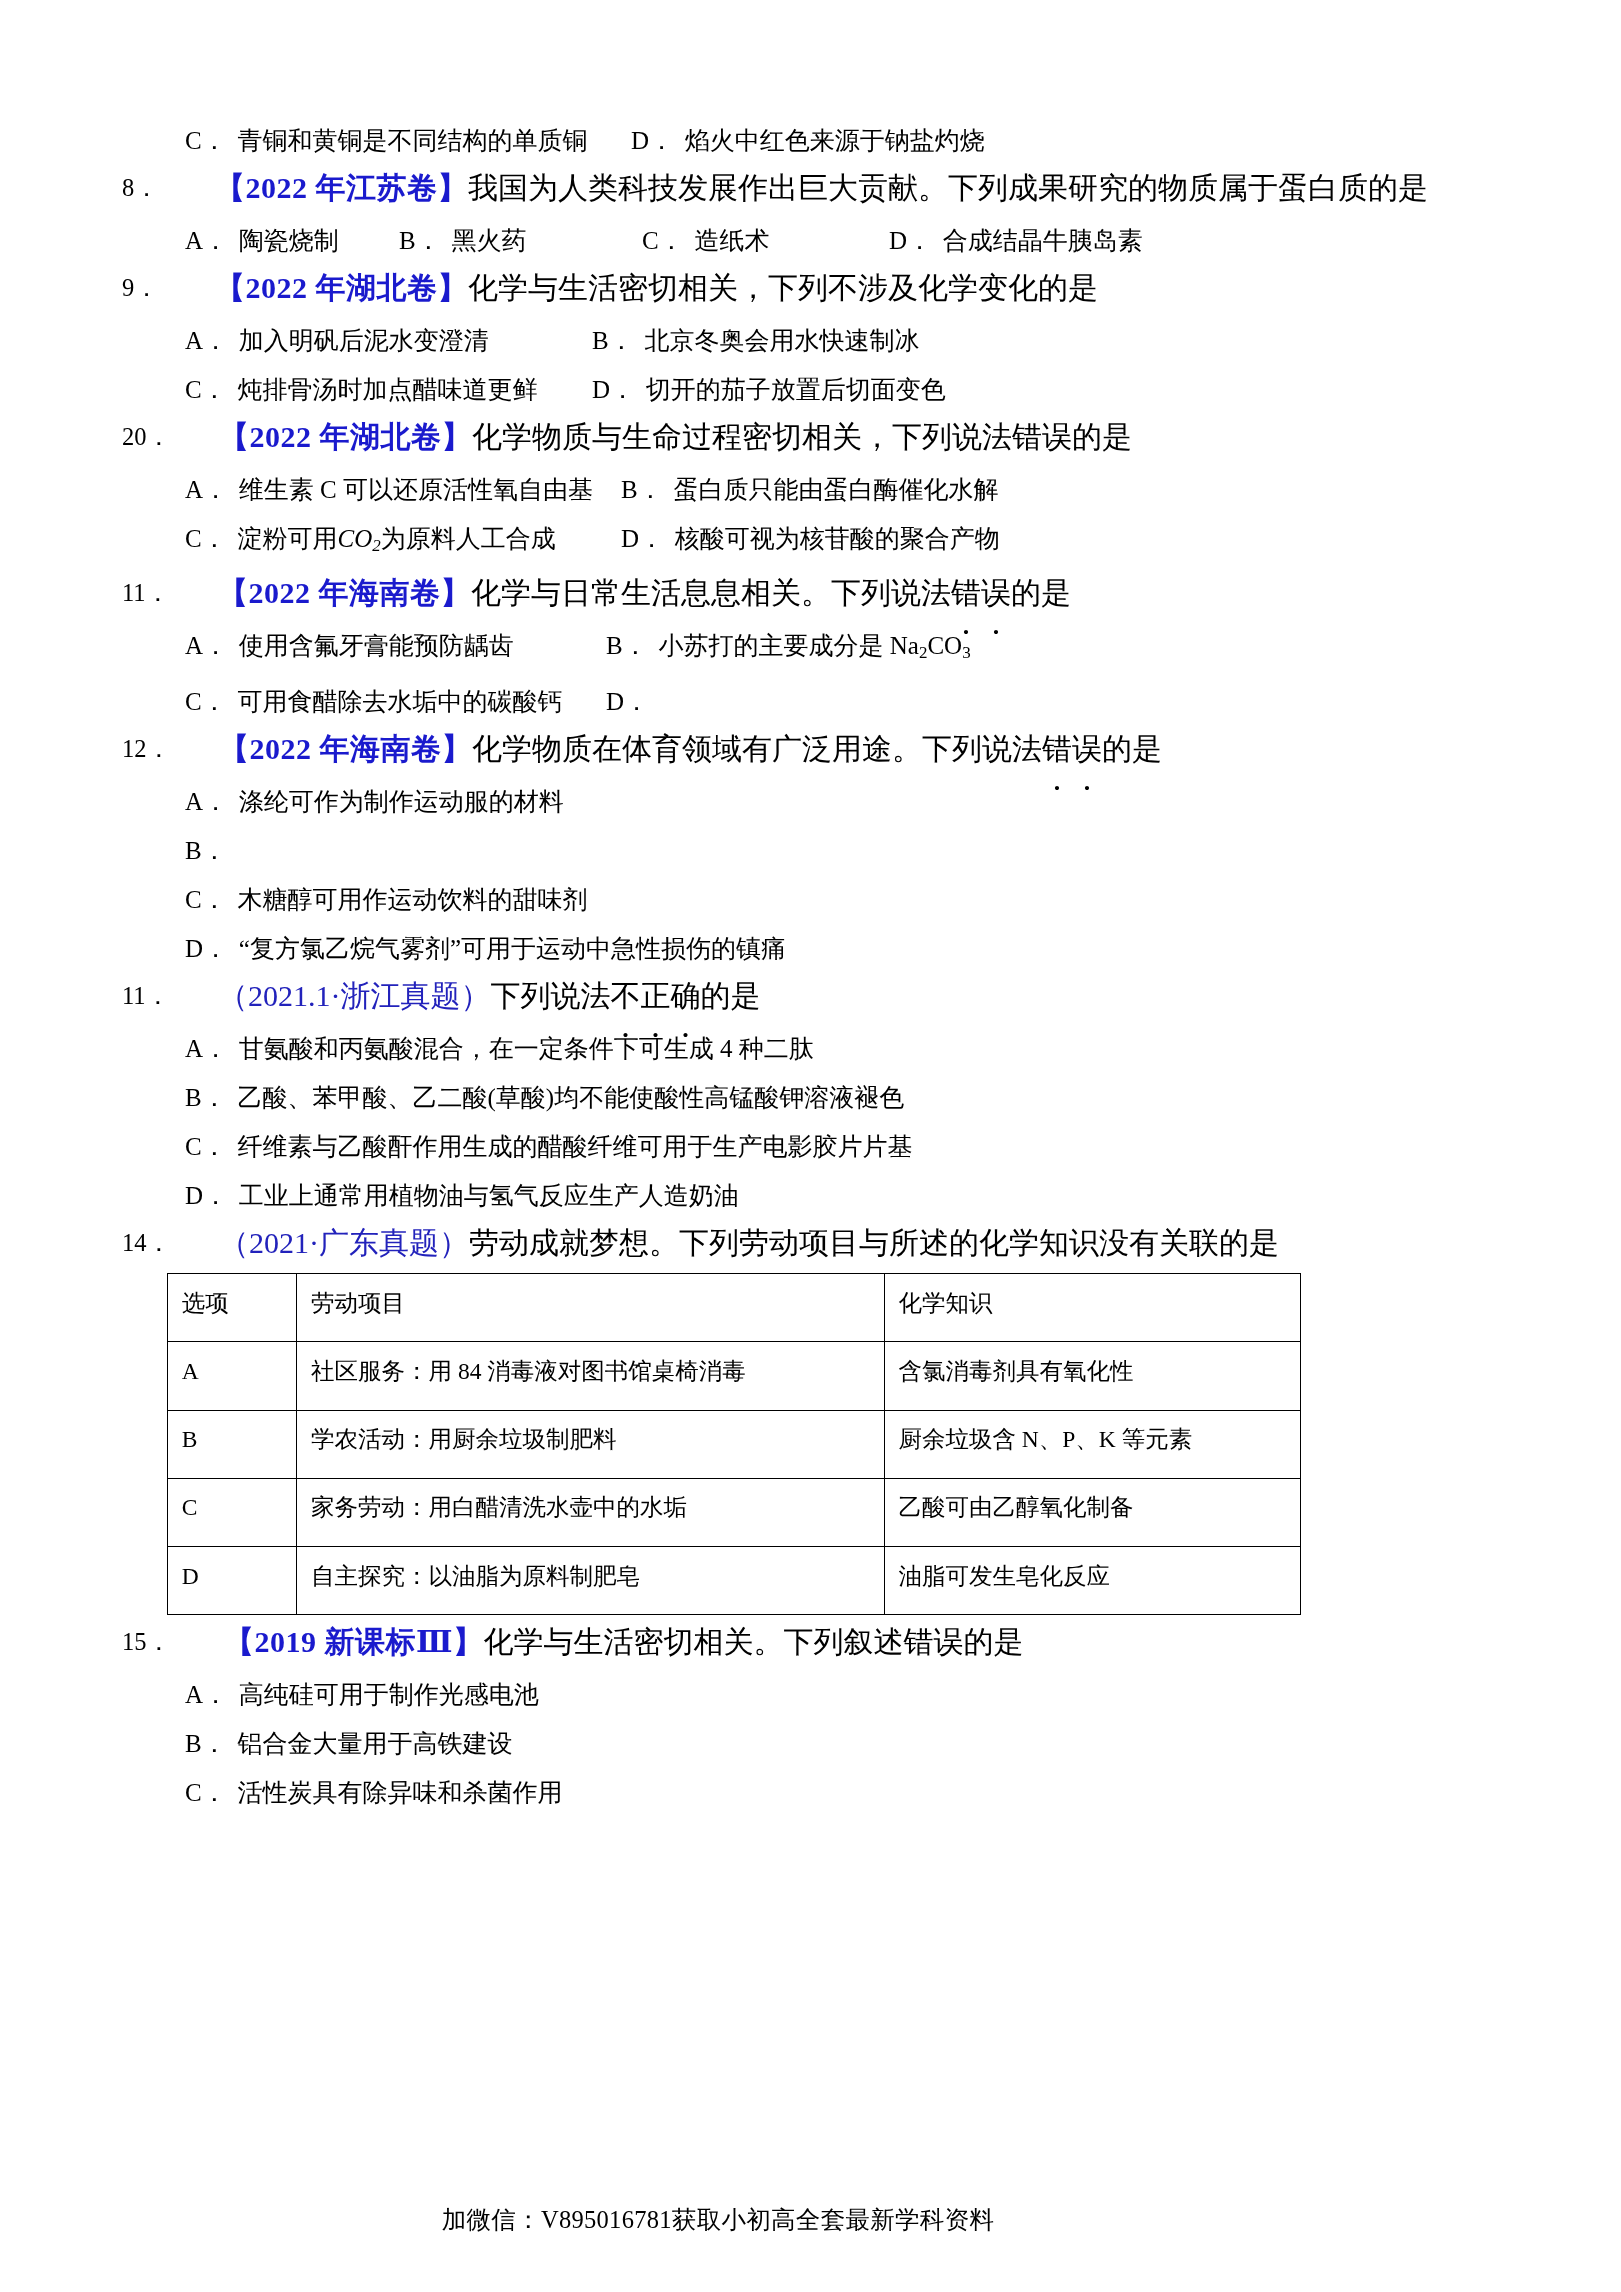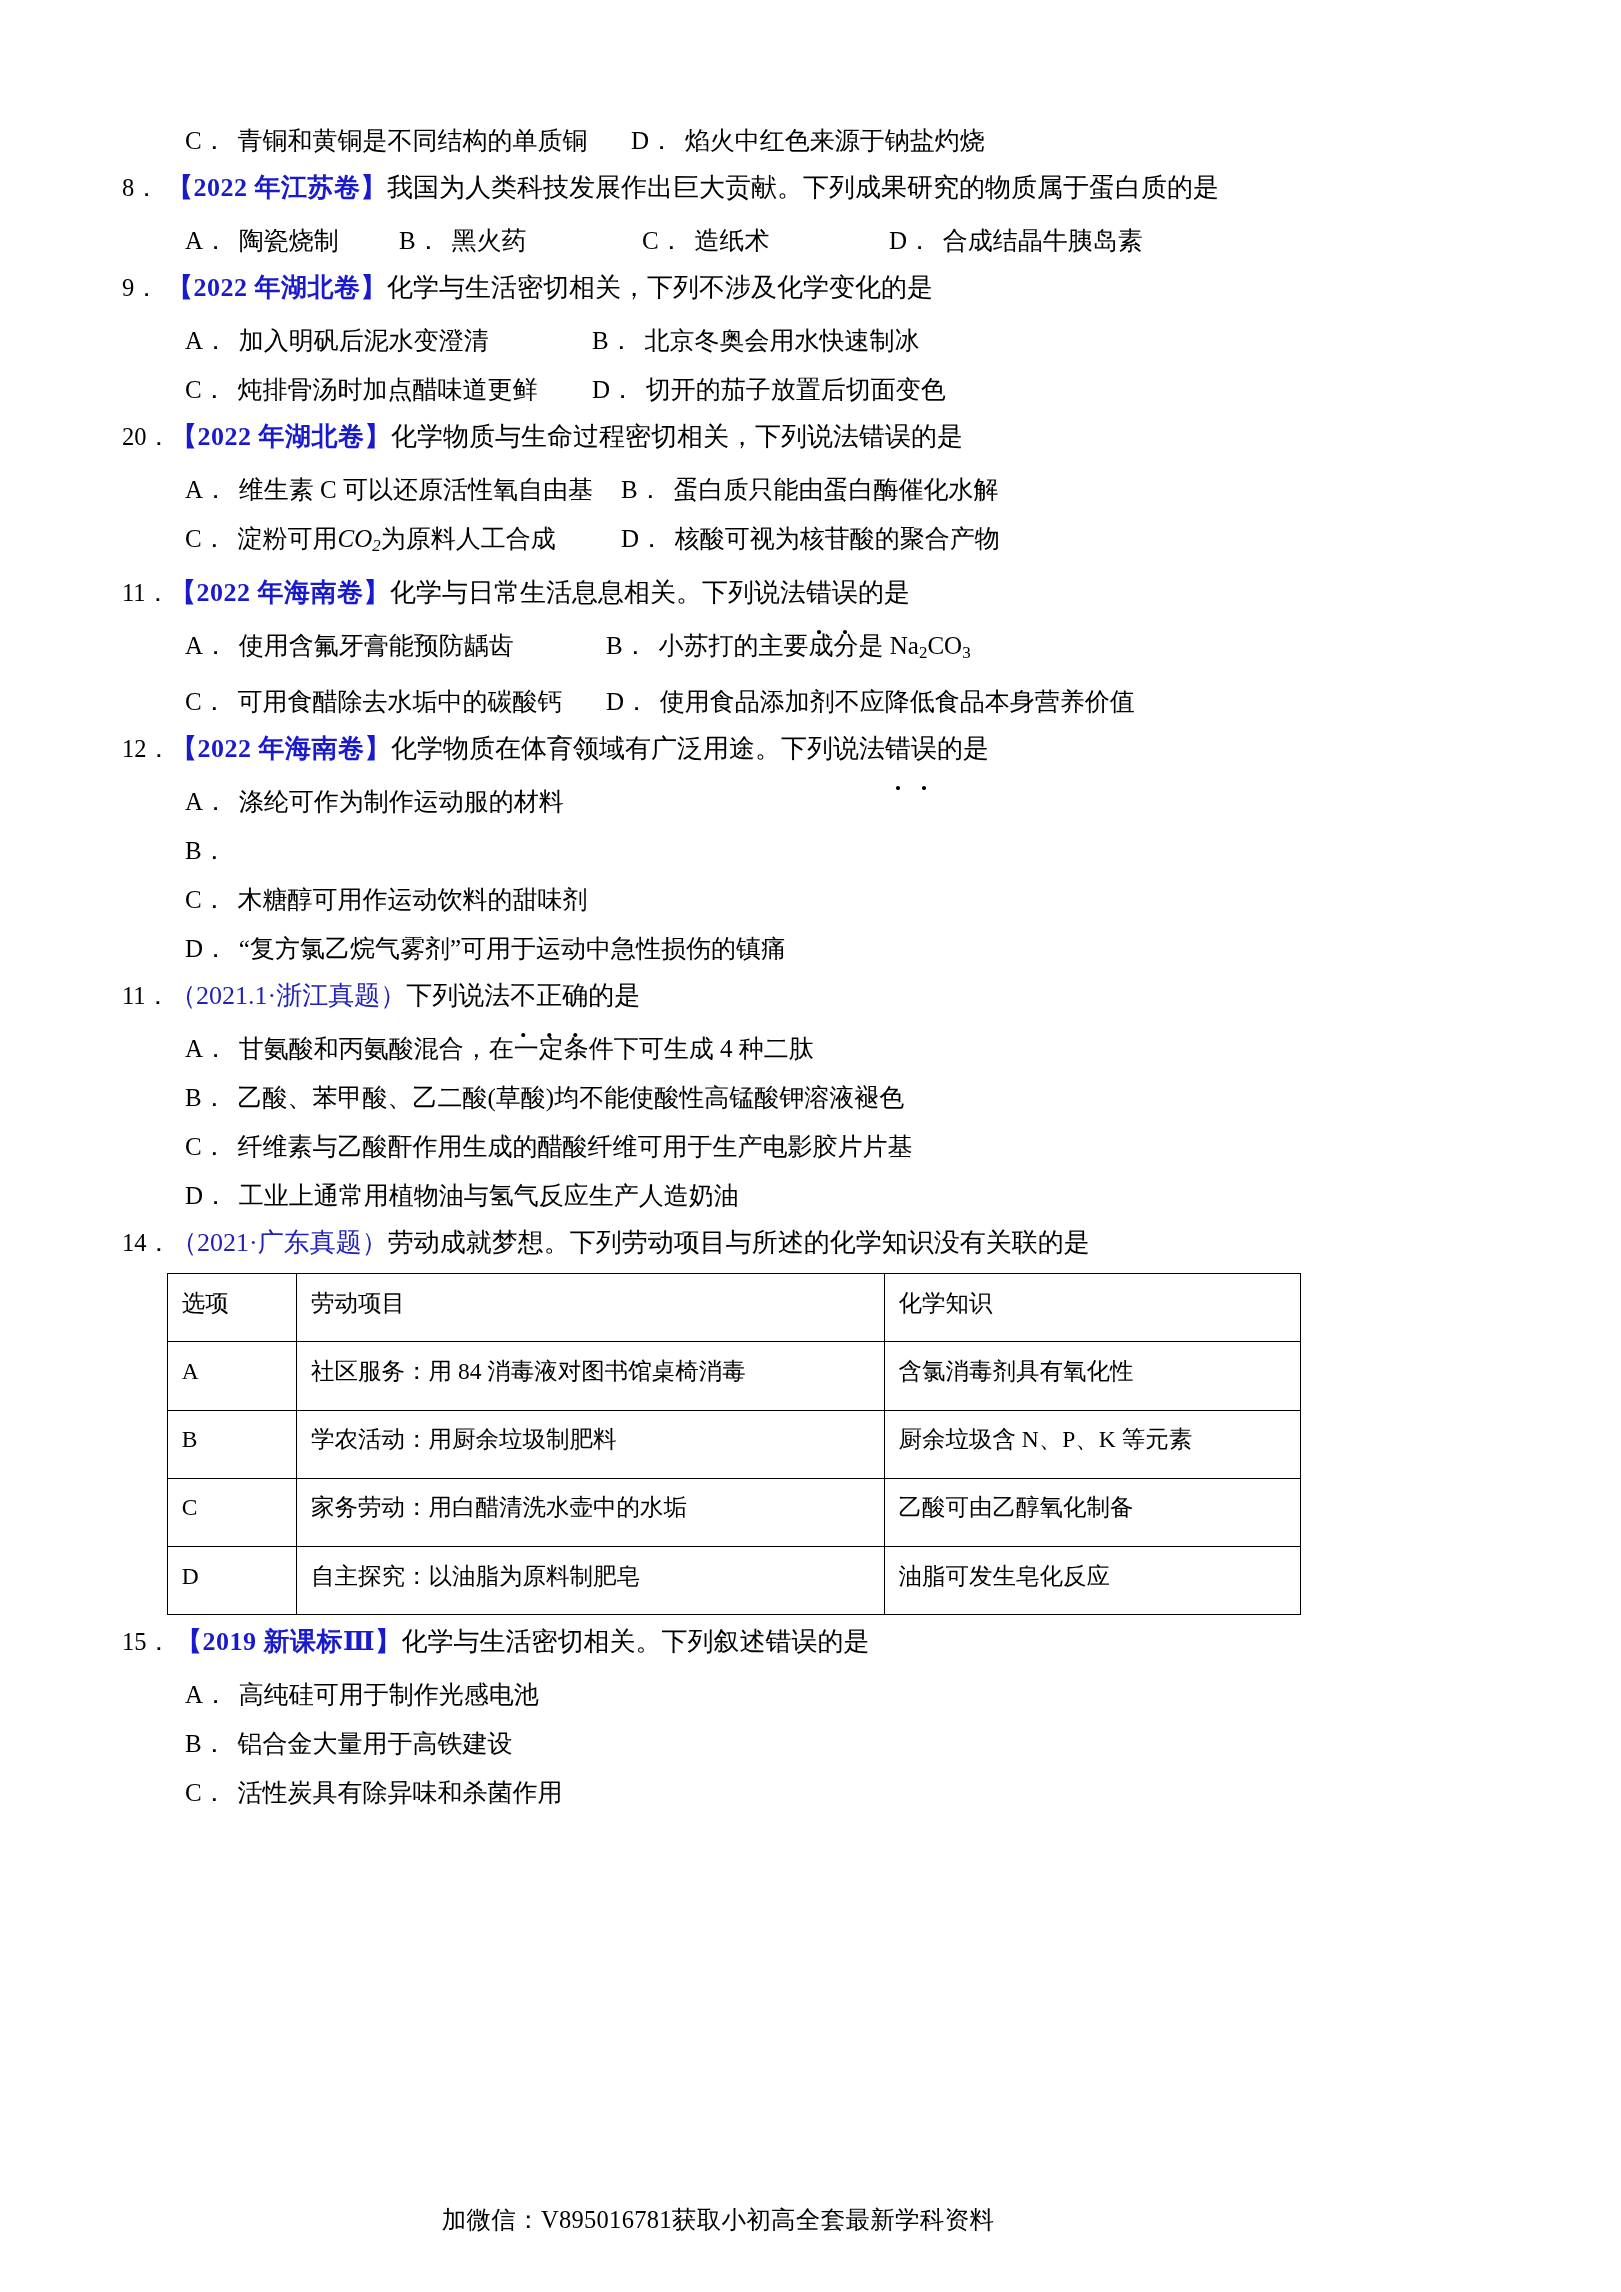--- a/index.html
+++ b/index.html
@@ -39,22 +39,23 @@
   .q-num {
     flex: 0 0 auto;
     min-width: 45px;
     font-size: 24.5px;
     line-height: 45px;
     letter-spacing: 0px;
     white-space: nowrap;
   }
   .q-body {
     flex: 1 1 auto;
-    font-size: 26px;
+    font-size: 30px;
     line-height: 45px;
+    margin-left: 48px;
   }
   .tag {
     color: #1a1acd;
     font-weight: bold;
     letter-spacing: 0.5px;
     white-space: nowrap;
   }
   .tag-paren {
     color: #2222bb;
     white-space: nowrap;
@@ -258,21 +259,20 @@
           <span class="opt-text">小苏打的主要成分是 Na<sub>2</sub>CO<sub>3</sub></span>
         </span>
       </div>
       <div class="opt-row opt-col-2x">
         <span class="opt">
           <span class="opt-label">C．</span>
           <span class="opt-text">可用食醋除去水垢中的碳酸钙</span>
         </span>
         <span class="opt">
           <span class="opt-label">D．</span>
-          <span class="opt-text">使用食品添加剂不应降低食品本身营养价值</span>
         </span>
       </div>
     </div>
 
     <div class="q">
       <span class="q-num">12．</span>
       <span class="q-body"><span class="tag">【2022 年海南卷】</span><span class="stem">化学物质在体育领域有广泛用途。下列说法<span class="dot-char">错</span><span class="dot-char">误</span>的是</span></span>
     </div>
     <div class="opts">
       <div class="opt-row">

